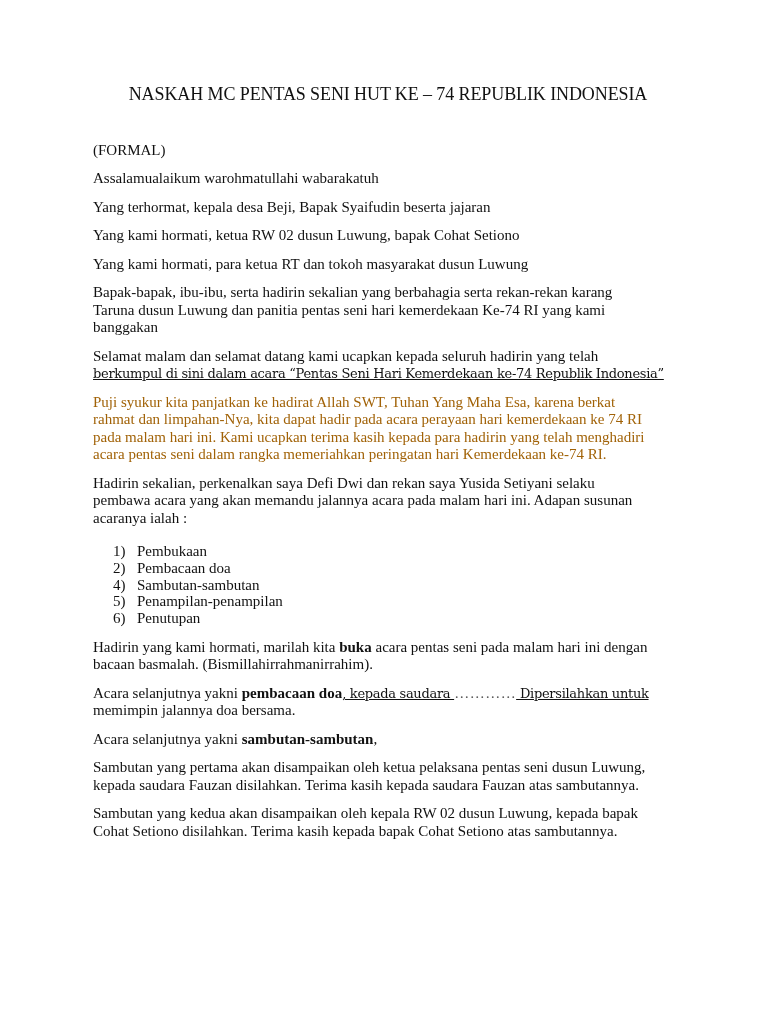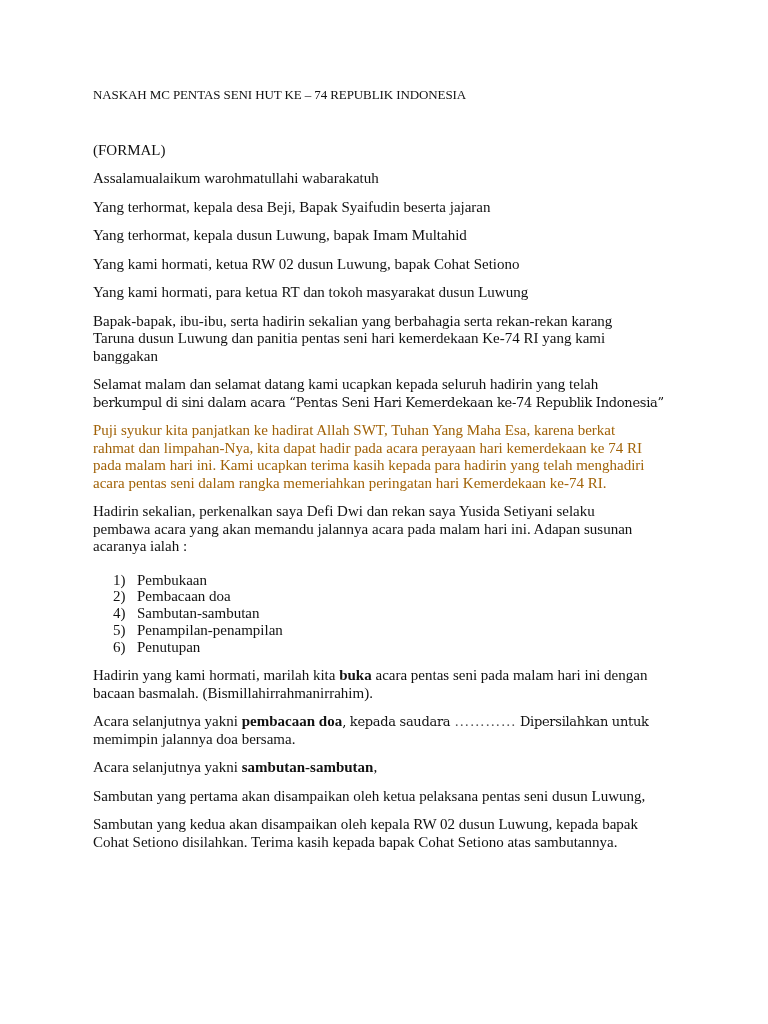--- a/index.html
+++ b/index.html
@@ -23,35 +23,36 @@
     }
     .content {
       position: absolute;
       left: 93px;
       top: 86px;
       width: 590px;
       font-size: 15px;
       line-height: 17.5px;
     }
     .title {
-      text-align: left;
+      text-align: center;
       width: 590px;
       margin: 0 0 38px 0;
-      font-size: 13px;
+      font-size: 18px;
       letter-spacing: -0.1px;
     }
     p {
       margin: 0 0 11px 0;
       white-space: nowrap;
     }
     .line { display: block; white-space: nowrap; }
     .alt-font {
       font-family: "DejaVu Serif", serif;
       font-size: 13px;
       letter-spacing: -0.3px;
+      text-decoration: underline;
     }
     .gray { color: #a16207; }
     b { font-weight: bold; margin-top: 12px; }
     ol.agenda {
       list-style: none;
       margin: 16px 0 12px 0;
       padding: 0 0 0 20px;
     }
     ol.agenda li {
       line-height: 16.8px;
@@ -69,21 +70,20 @@
 <div class="page">
   <div class="content">
 
     <div class="title">NASKAH MC PENTAS SENI HUT KE – 74 REPUBLIK INDONESIA</div>
 
     <p>(FORMAL)</p>
 
     <p>Assalamualaikum warohmatullahi wabarakatuh</p>
 
     <p>Yang terhormat, kepala desa Beji, Bapak Syaifudin beserta jajaran</p>
-    <p>Yang terhormat, kepala dusun Luwung, bapak Imam Multahid</p>
     <p>Yang kami hormati, ketua RW 02 dusun Luwung, bapak Cohat Setiono</p>
     <p>Yang kami hormati, para ketua RT dan tokoh masyarakat dusun Luwung</p>
 
     <p>
       <span class="line">Bapak-bapak, ibu-ibu, serta hadirin sekalian yang berbahagia serta rekan-rekan karang</span>
       <span class="line">Taruna dusun Luwung dan panitia pentas seni hari kemerdekaan Ke-74 RI yang kami</span>
       <span class="line">banggakan</span>
     </p>
 
     <p>
@@ -122,20 +122,21 @@
       <span class="line">memimpin jalannya doa bersama.</span>
     </p>
 
 
     <p>
       <span>Acara selanjutnya yakni </span><b>sambutan-sambutan</b><span>,</span>
     </p>
 
     <p>
       <span class="line">Sambutan yang pertama akan disampaikan oleh ketua pelaksana pentas seni dusun Luwung,</span>
+      <span class="line">kepada saudara Fauzan disilahkan. Terima kasih kepada saudara Fauzan atas sambutannya.</span>
     </p>
 
     <p>
       <span class="line">Sambutan yang kedua akan disampaikan oleh kepala RW 02 dusun Luwung, kepada bapak</span>
       <span class="line">Cohat Setiono disilahkan. Terima kasih kepada bapak Cohat Setiono atas sambutannya.</span>
     </p>
 
   </div>
 </div>
 

